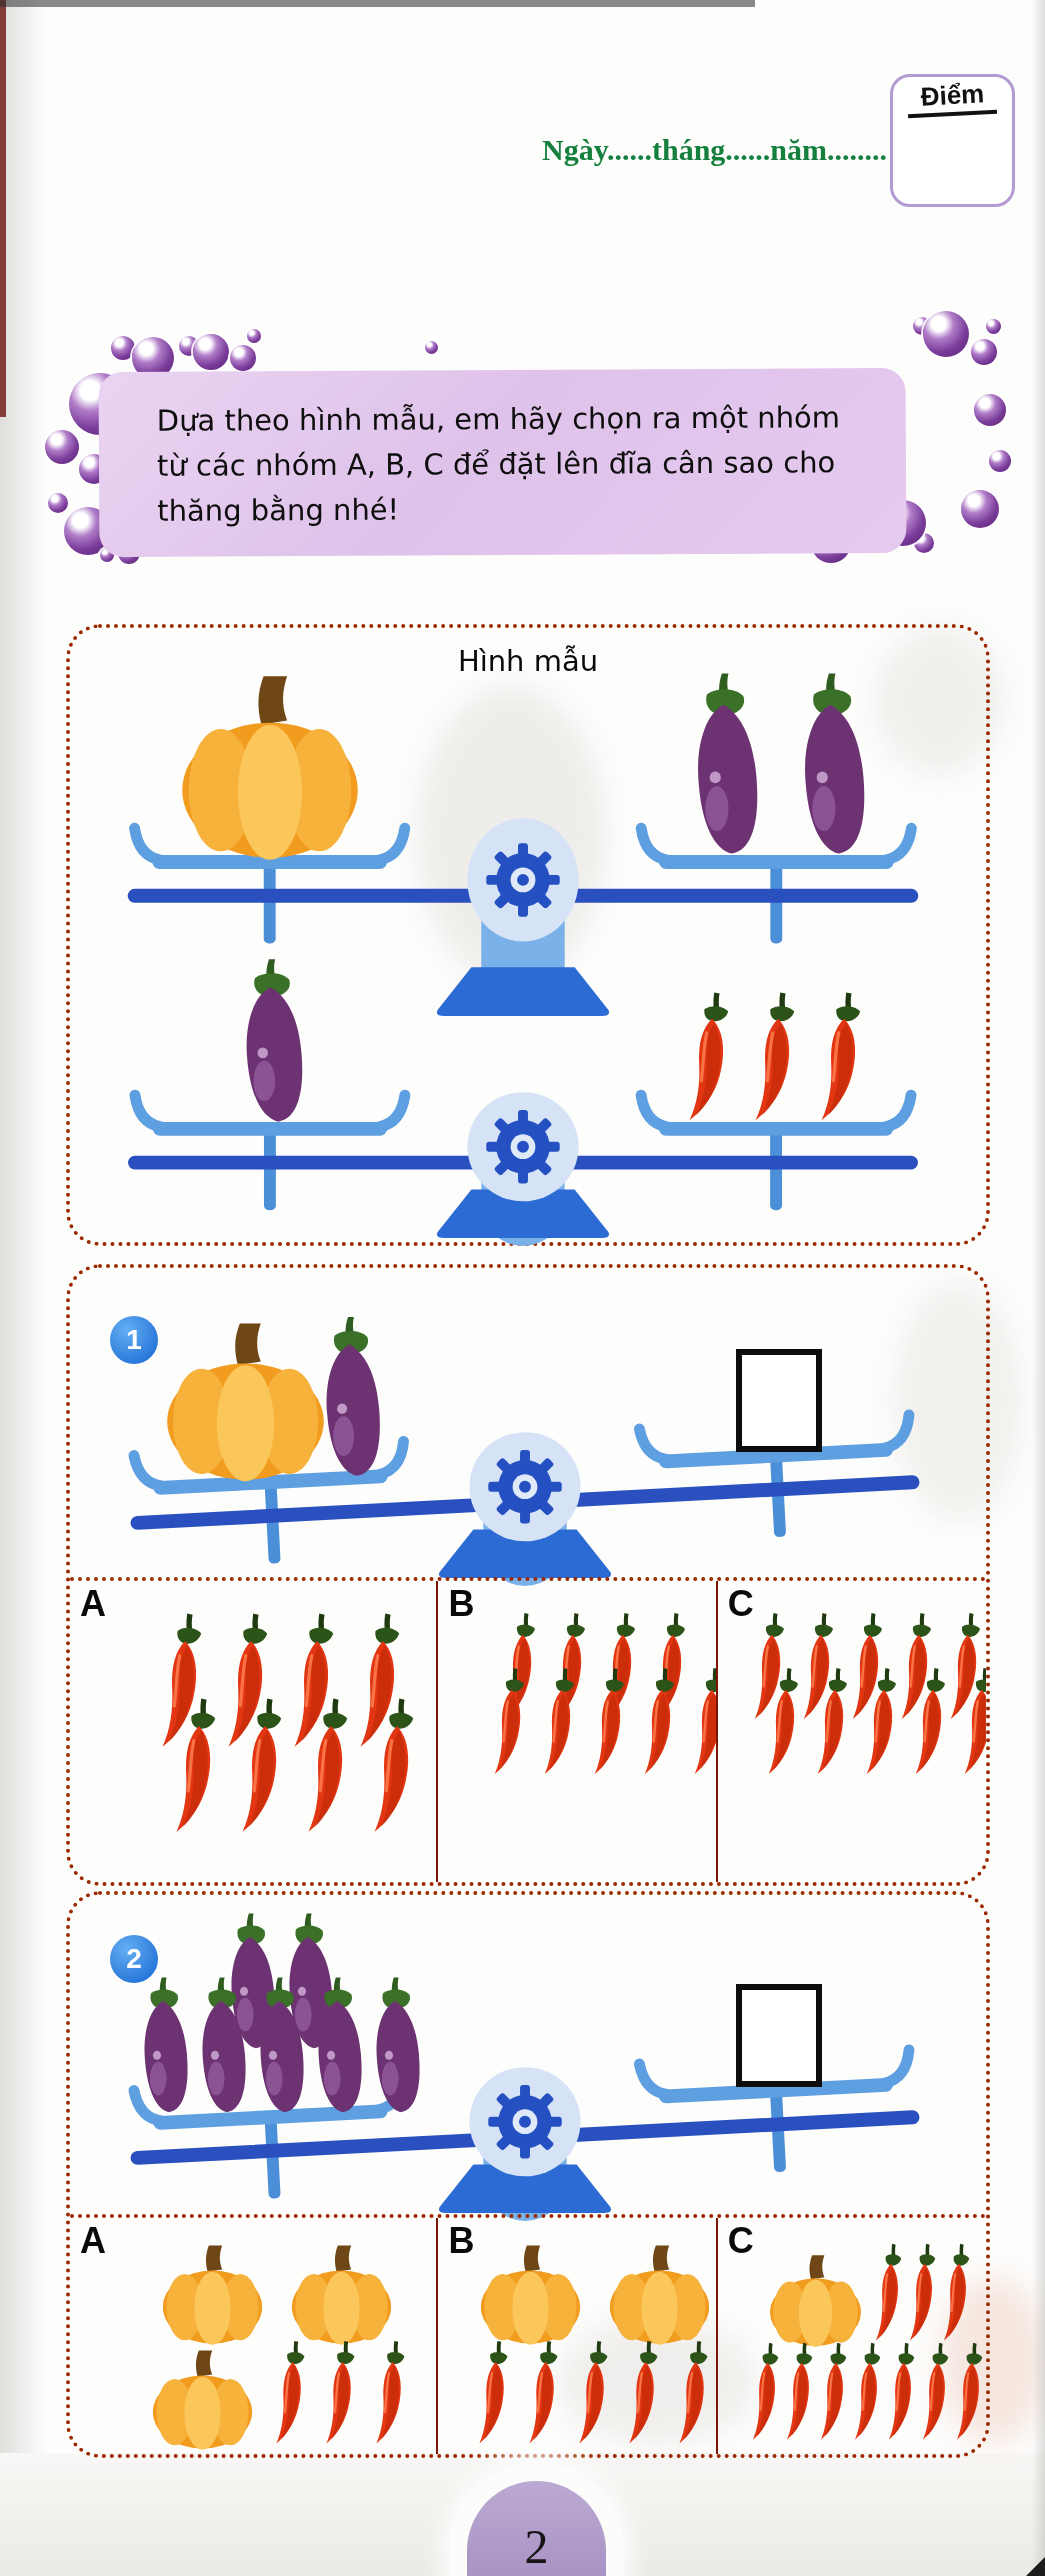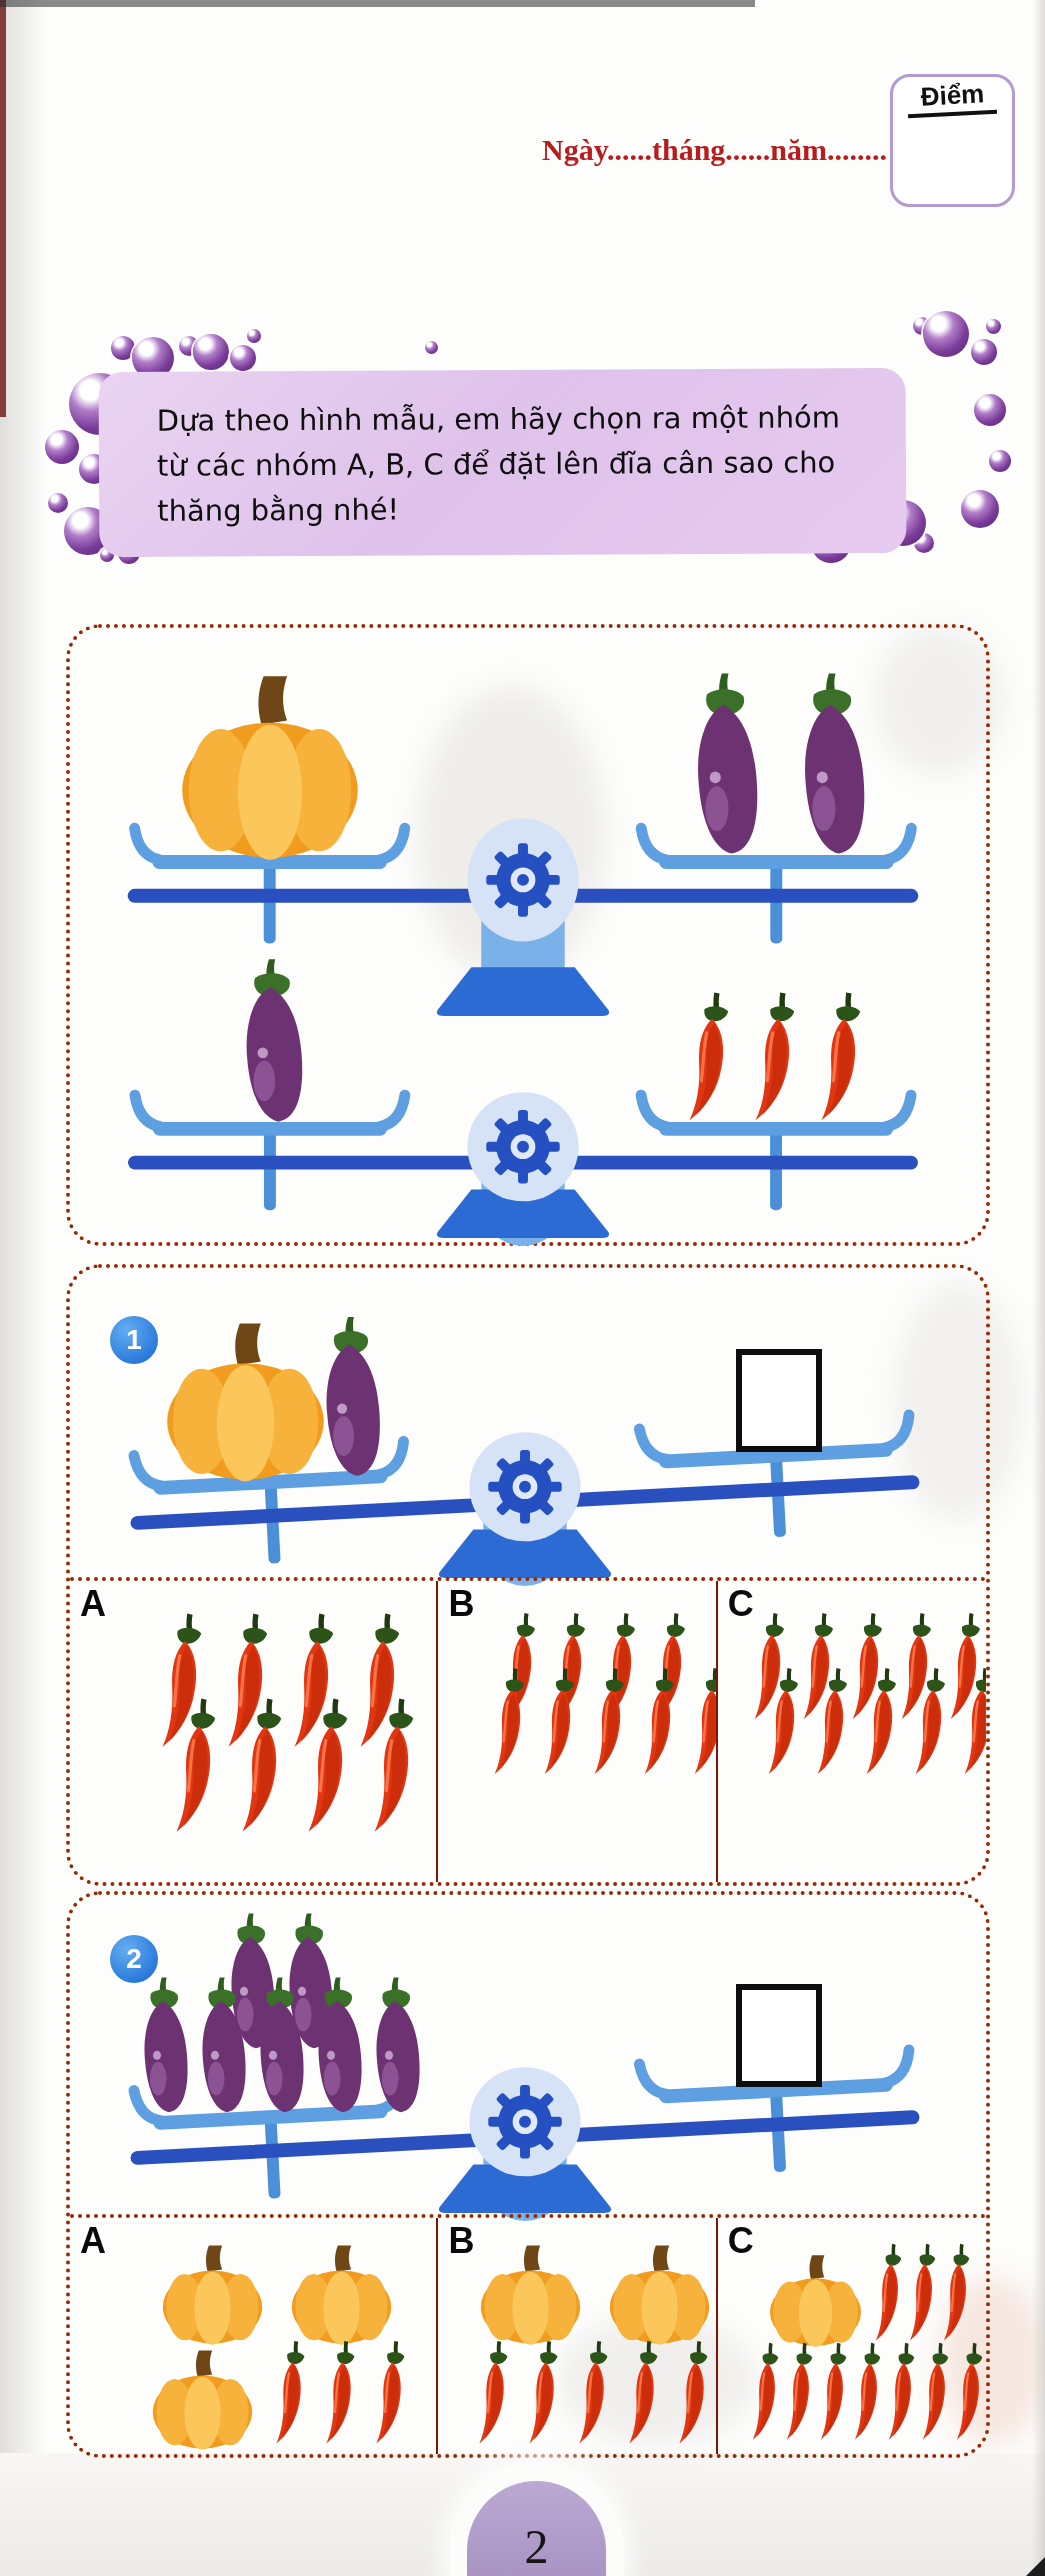--- a/index.html
+++ b/index.html
@@ -17,21 +17,21 @@
               border-left:20px solid transparent;border-bottom:20px solid #1c1c1c;}
   .bottom-band{position:absolute;left:0;top:2453px;width:100%;height:123px;z-index:0;
               background:linear-gradient(#f8f7f5,#ebeae7);}
   
   .title-box{position:absolute;left:83px;top:97px;width:437px;height:105px;z-index:2;
              border:3.5px solid #b49ad2;border-radius:28px;background:#fff;
              display:flex;align-items:center;justify-content:center;}
   .title-box span{font-family:"DejaVu Sans",sans-serif;font-weight:700;font-size:37px;
              letter-spacing:-0.5px;white-space:nowrap;}
   .date-line{position:absolute;left:542px;top:133px;z-index:2;
-             font-family:"Liberation Serif",serif;font-weight:600;font-size:30px;color:#b91c1c;}
+             font-family:"Liberation Serif",serif;font-weight:600;font-size:30px;color:#15803d;}
   .score-box{position:absolute;left:890px;top:74px;width:119px;height:127px;z-index:2;
              border:3.5px solid #b49ad2;border-radius:20px;background:#fff;}
   .score-label{display:block;text-align:center;margin-top:3px;font-weight:700;font-size:26px;transform:rotate(-3deg);}
   .score-underline{width:89px;height:3.5px;background:#111;margin:1px auto 0;transform:rotate(-3deg);}
   
   .bub{position:absolute;border-radius:50%;z-index:1;
        background:radial-gradient(circle at 34% 28%, #ffffff 0 16%, #b07cc8 34%, #7a3d9a 62%, #571f74 100%);
        box-shadow:0 0 0 2px rgba(255,255,255,.9);}
   .instruction-box{position:absolute;left:99px;top:370px;width:807px;height:185px;z-index:2;
        border-radius:24px;transform:rotate(-.3deg);
@@ -177,20 +177,21 @@
       <i class="bub" style="left: 858px; top: 522px; width: 22px; height: 22px;"></i>
       <i class="bub" style="left: 880px; top: 500px; width: 46px; height: 46px;"></i>
       <i class="bub" style="left: 100px; top: 548px; width: 14px; height: 14px;"></i>
     </div>
 
   <div class="instruction-box">
     <div class="instruction-text">Dựa theo hình mẫu, em hãy chọn ra một nhóm từ các nhóm A, B, C để đặt lên đĩa cân sao cho thăng bằng nhé!</div>
   </div>
 
   <section class="task-box" id="sample-box">
+    <div class="sample-label">Hình mẫu</div>
     <div class="scale" id="s1" style="left:6px;top:83px;">
         <svg class="scale-svg" width="894" height="308" viewBox="0 0 900 310">
     <rect x="408" y="118" width="84" height="182" rx="42" fill="#7ab1e8"></rect>
     <path d="M398 258 L502 258 L536 301 Q539 307 529 307 L371 307 Q361 307 364 301 Z" fill="#2d6bd4"></path>
     <g>
       <rect x="189" y="150" width="12" height="84" rx="5" fill="#4a8fd8"></rect>
     <rect x="77" y="145" width="236" height="14" rx="7" fill="#5d9fe0"></rect>
     <path d="M85 150 Q63 146 59 118" stroke="#5d9fe0" stroke-width="11" fill="none" stroke-linecap="round"></path>
     <path d="M305 150 Q327 146 331 118" stroke="#5d9fe0" stroke-width="11" fill="none" stroke-linecap="round"></path>
             <rect x="699" y="150" width="12" height="84" rx="5" fill="#4a8fd8"></rect>

